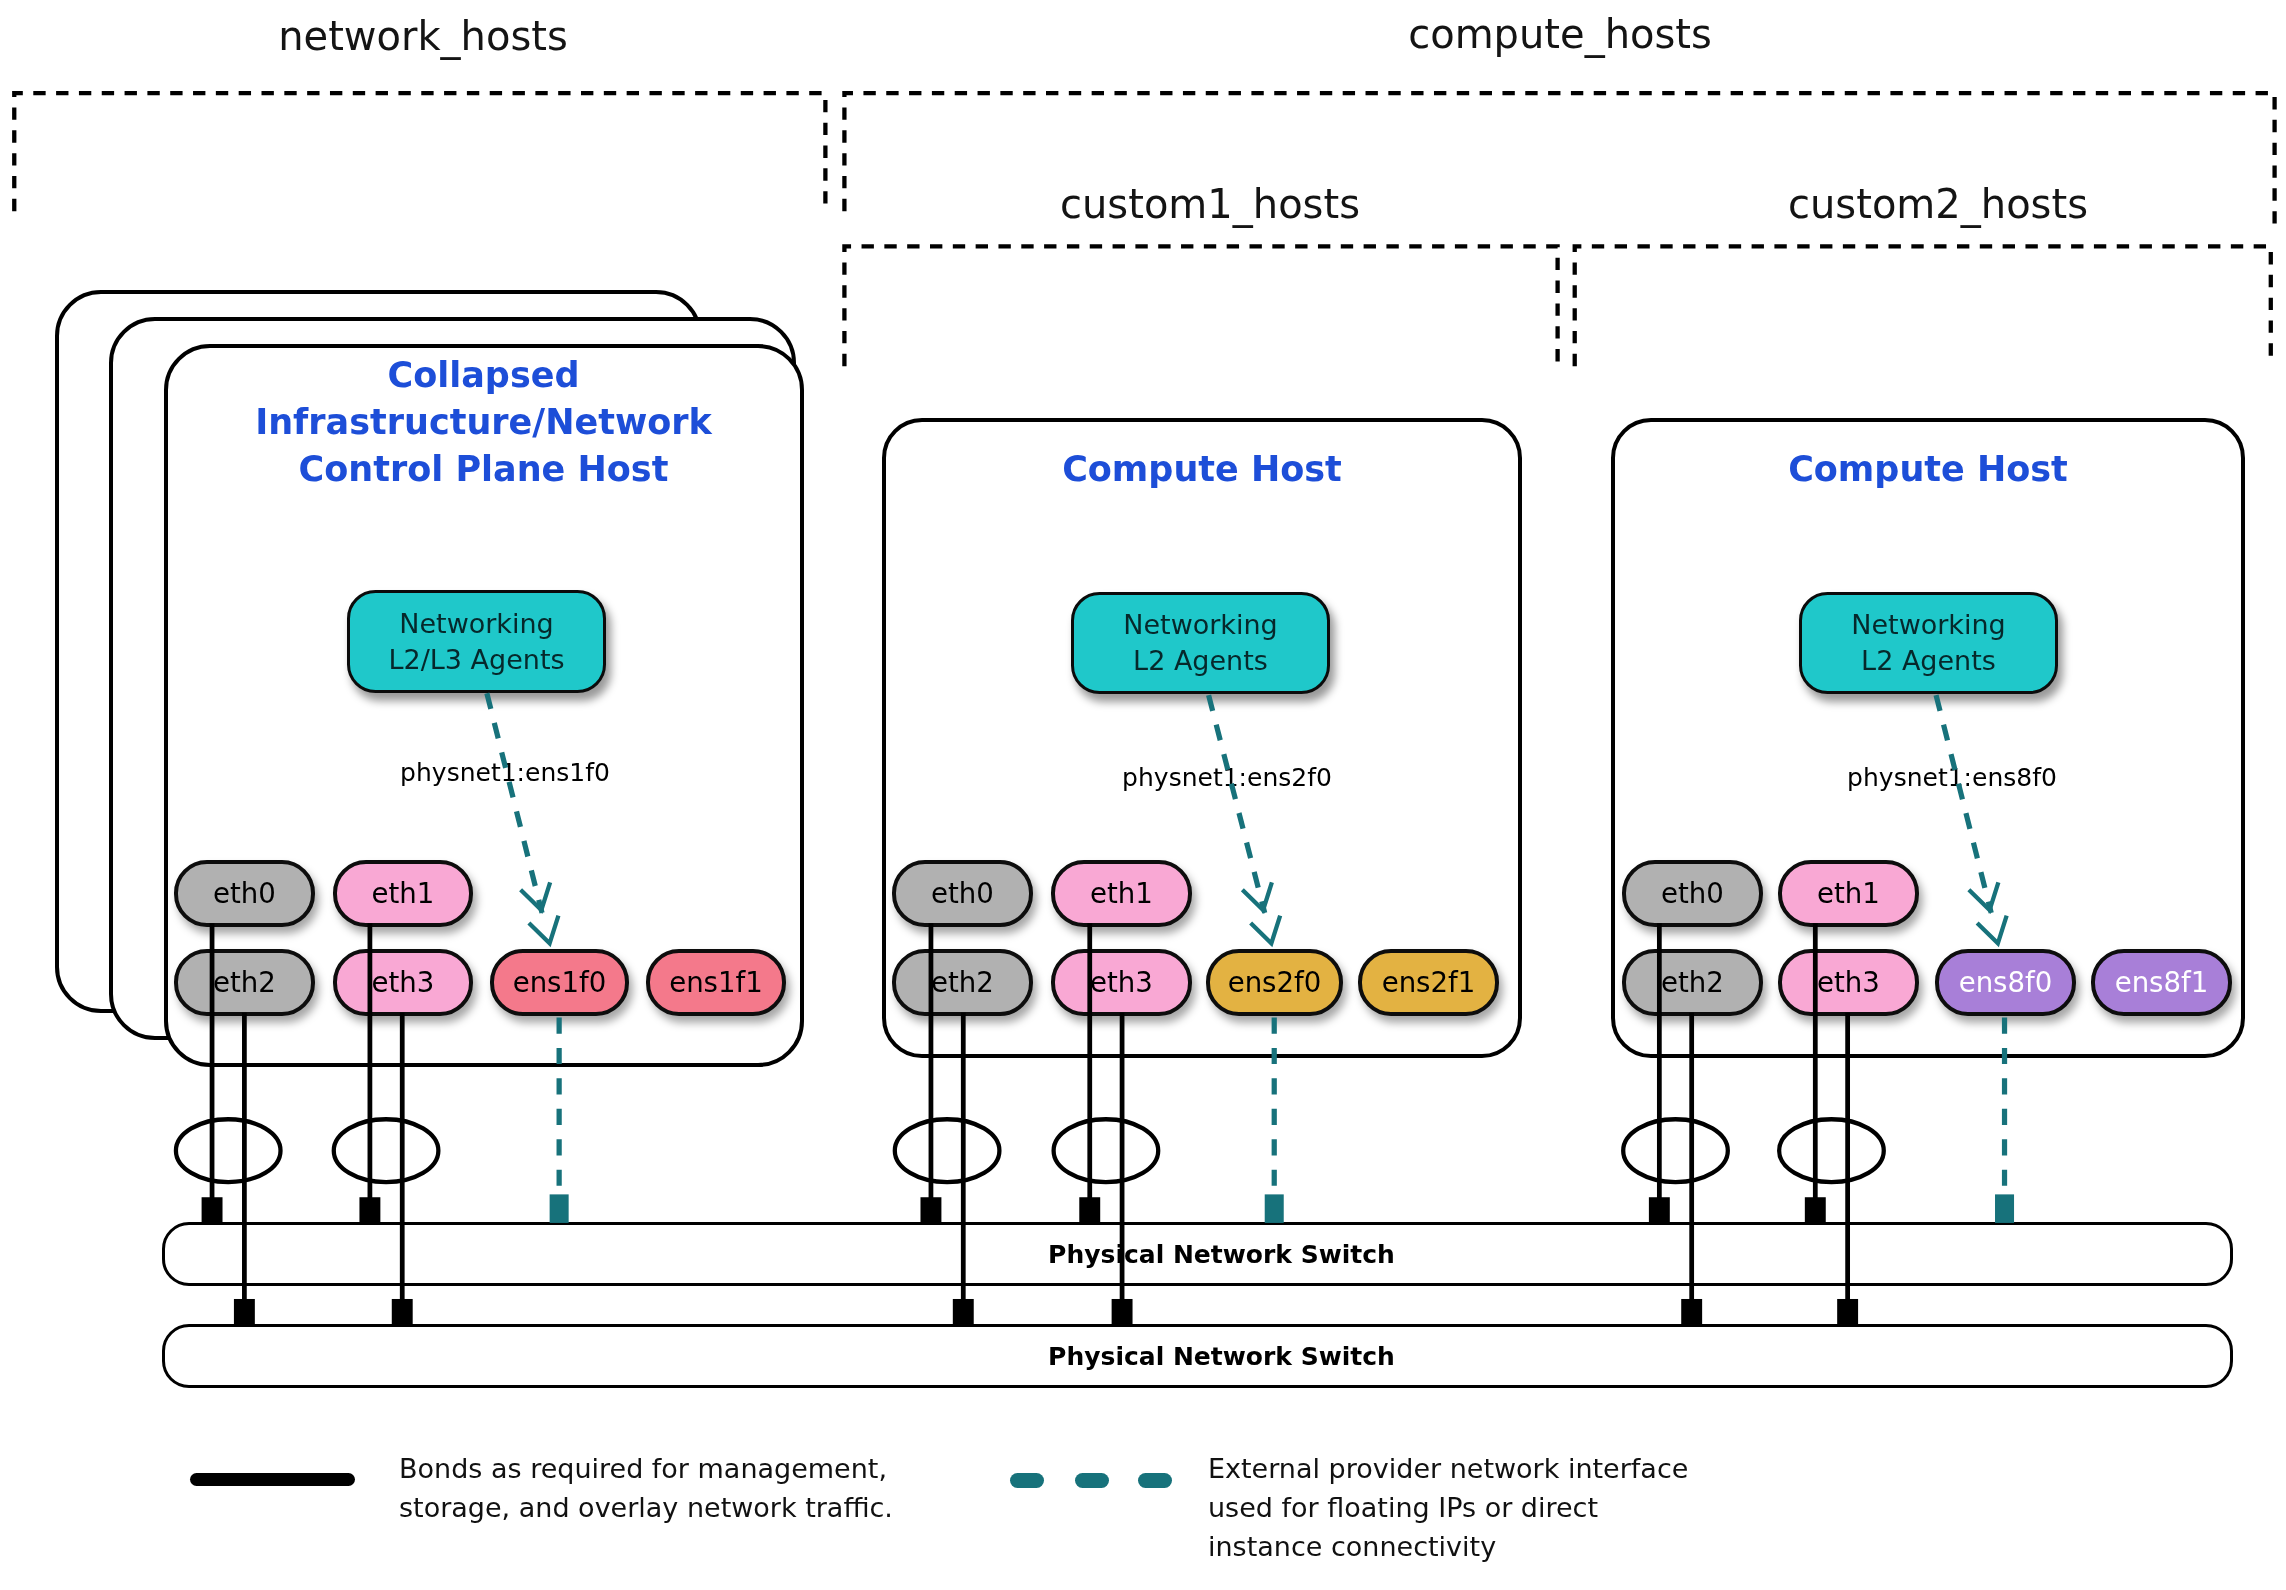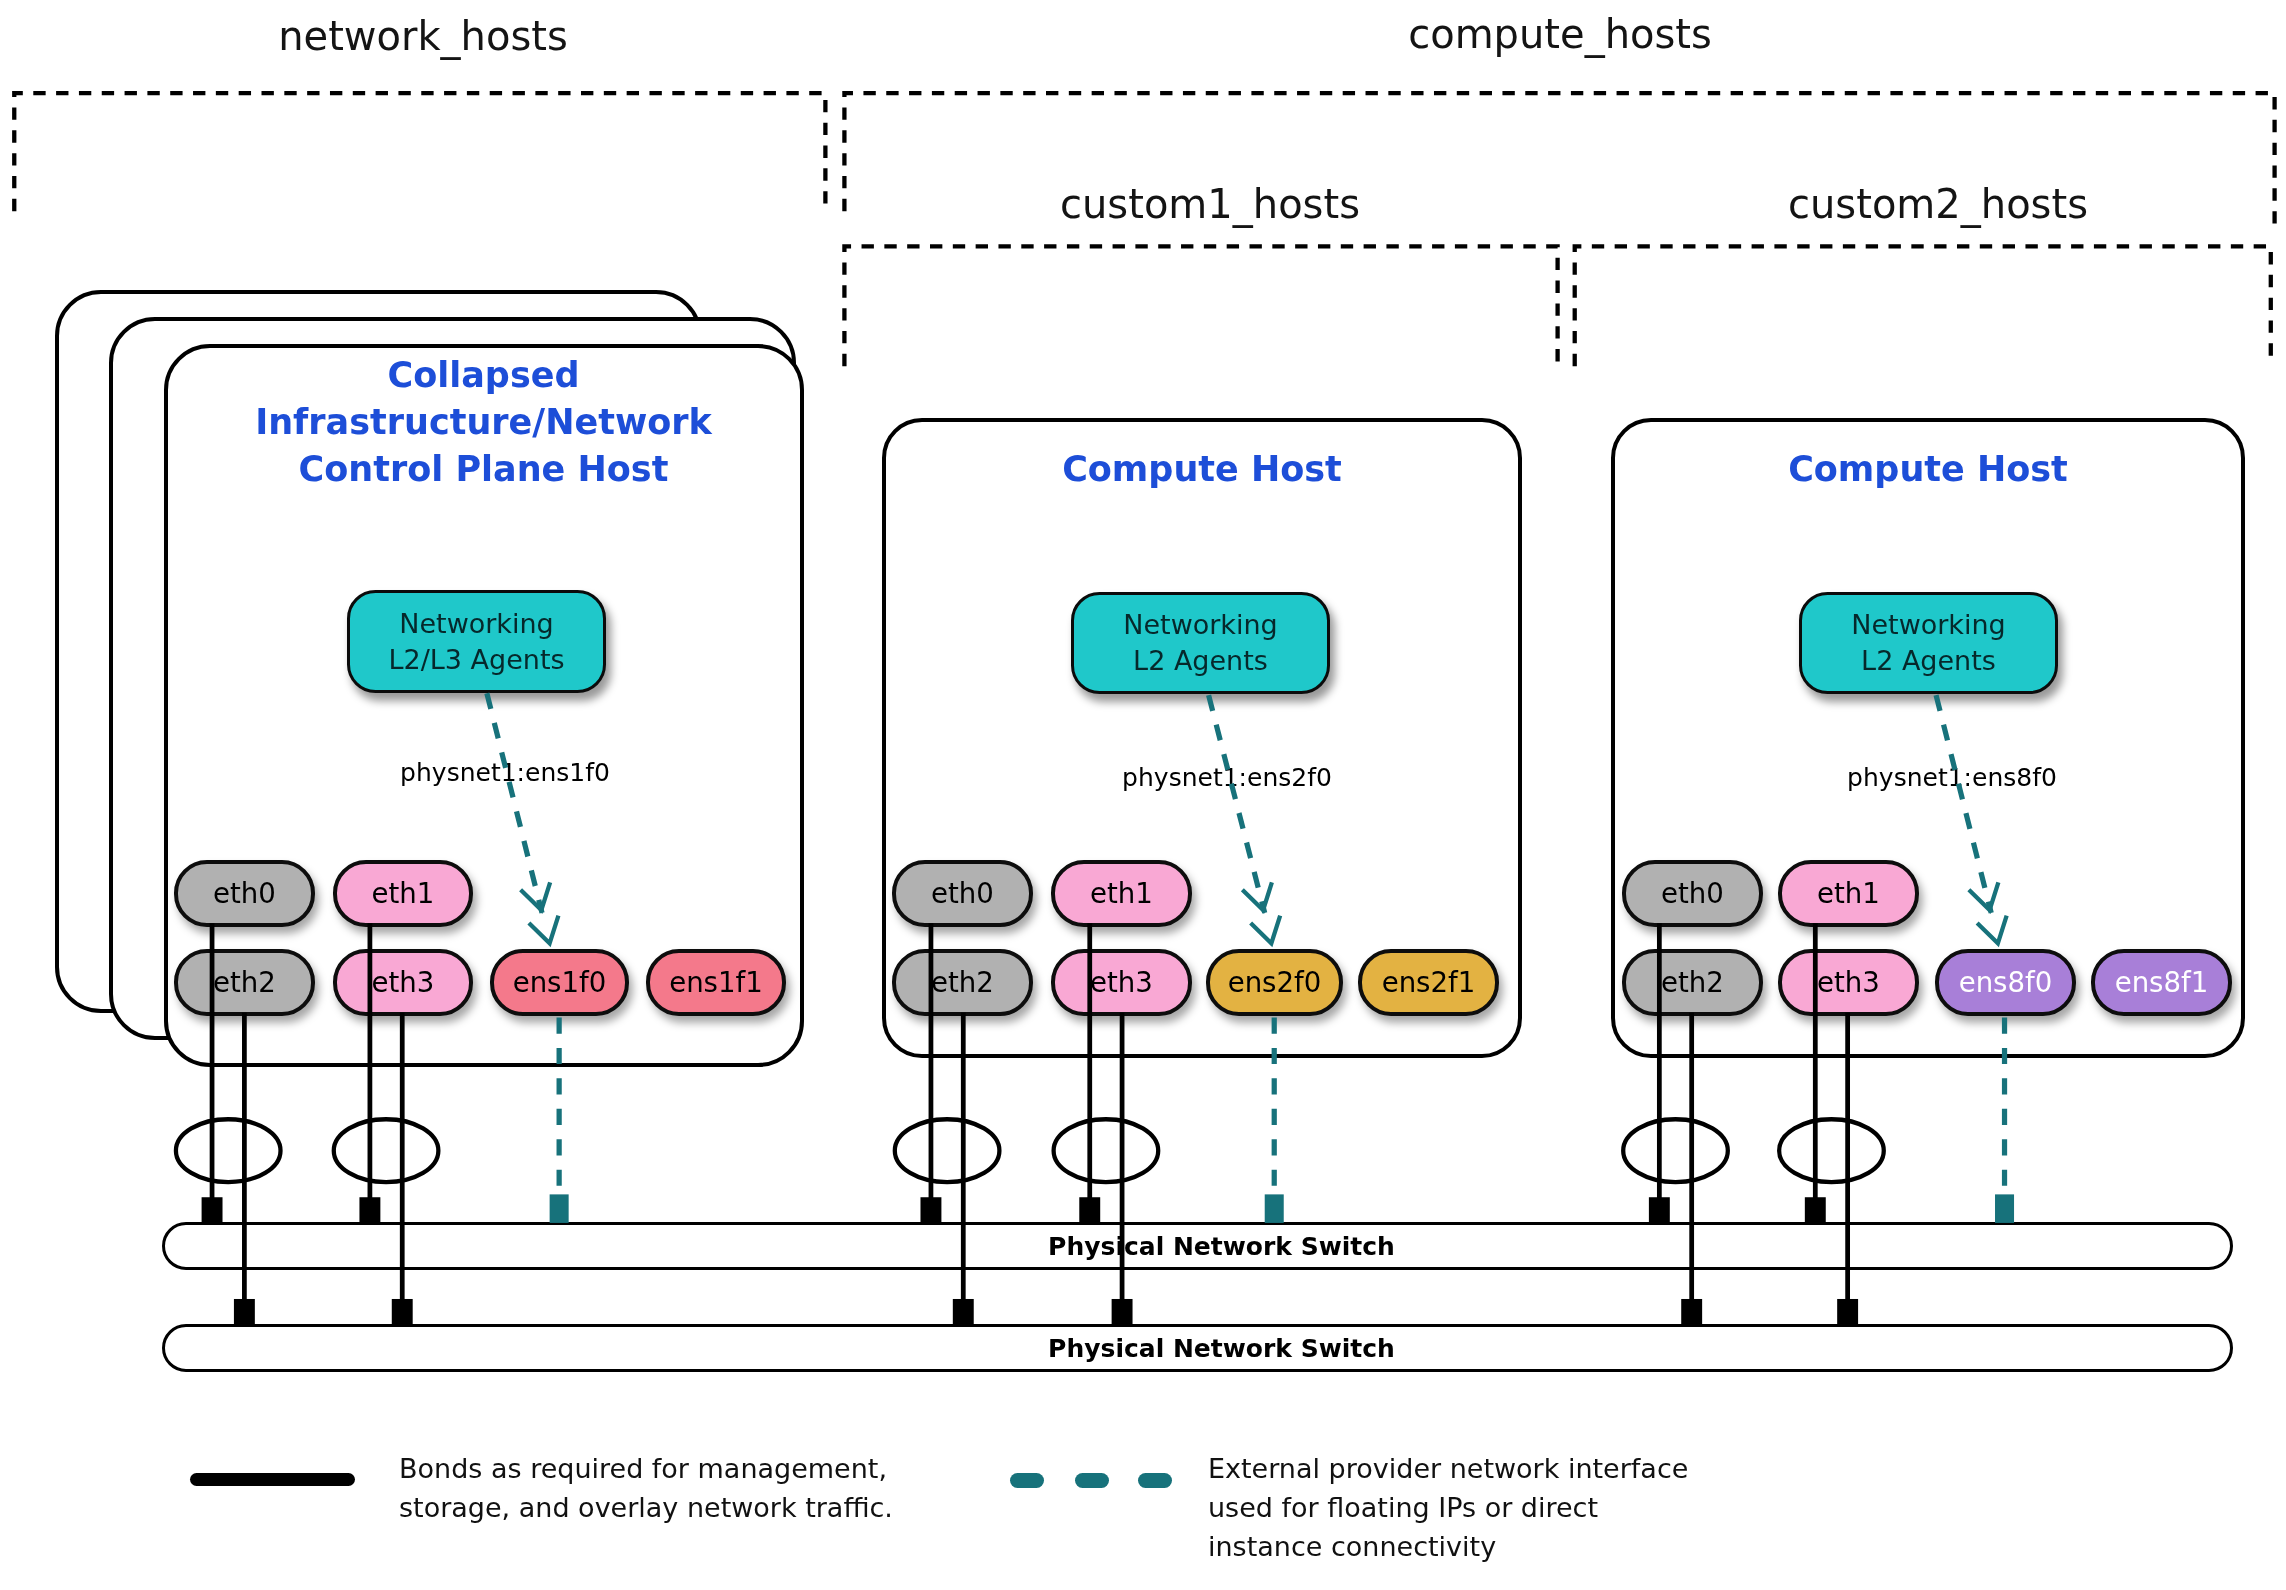--- a/index.html
+++ b/index.html
@@ -12,21 +12,21 @@
             font-size:27px;line-height:36px;color:#06282b;box-shadow:4.8px 7.6px 8.6px rgba(0,0,0,.40);}
   .physnet{position:absolute;transform:translateX(-50%);font-size:25px;color:#000;white-space:nowrap;}
   .pill{position:absolute;height:67px;border:4.8px solid #0d0d0d;border-radius:33px;box-sizing:border-box;
         display:flex;align-items:center;justify-content:center;font-size:27.6px;color:#000;
         box-shadow:3.8px 6.7px 8.6px rgba(0,0,0,.35);background:#ccc;}
   .gray-d{background:#b1b1b1;}
   .gray-l{background:#f9a8d4;}
   .salmon{background:#f4798b;}
   .gold{background:#e3b242;}
   .purple{background:#a87fd8;color:#fff;}
-  .switchbar{position:absolute;left:162px;width:2071px;height:48px;background:#fff;border:3.8px solid #000;border-radius:27px;
+  .switchbar{position:absolute;left:162px;width:2071px;height:64px;background:#fff;border:3.8px solid #000;border-radius:27px;
              box-sizing:border-box;display:flex;align-items:center;justify-content:center;
              font-weight:bold;font-size:25px;color:#000;padding-left:48px;}
   .legend-text{position:absolute;font-size:27px;line-height:39px;color:#111;}
   .legend-swatch{position:absolute;background:#000;border-radius:6.7px;}
   .legend-dash{position:absolute;width:34px;height:15px;border-radius:7.6px;background:#17727b;}
   svg.overlay{position:absolute;left:0;top:0;z-index:10;pointer-events:none;}
 </style>
 </head>
 <body>
 

